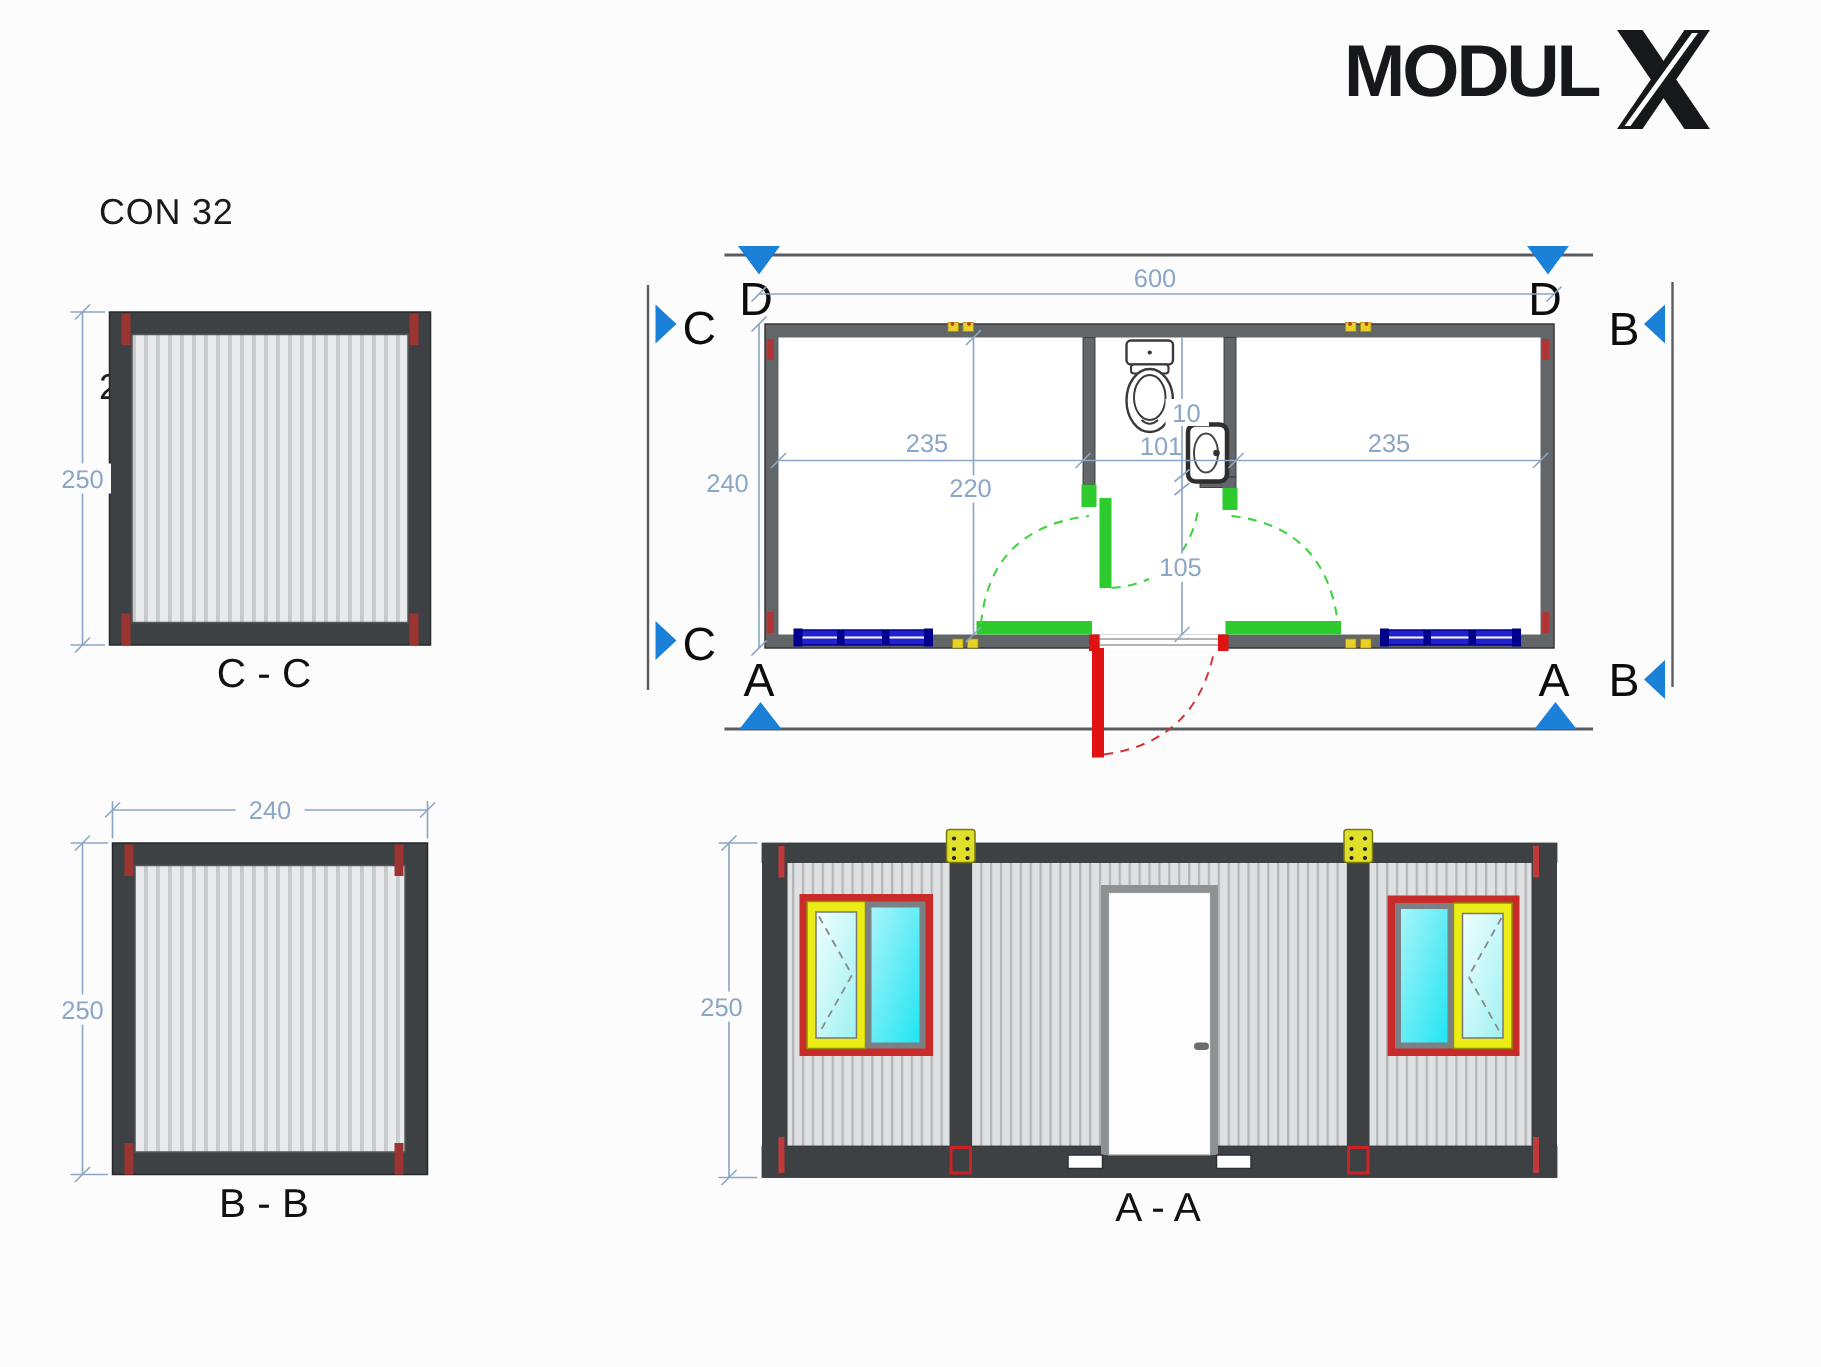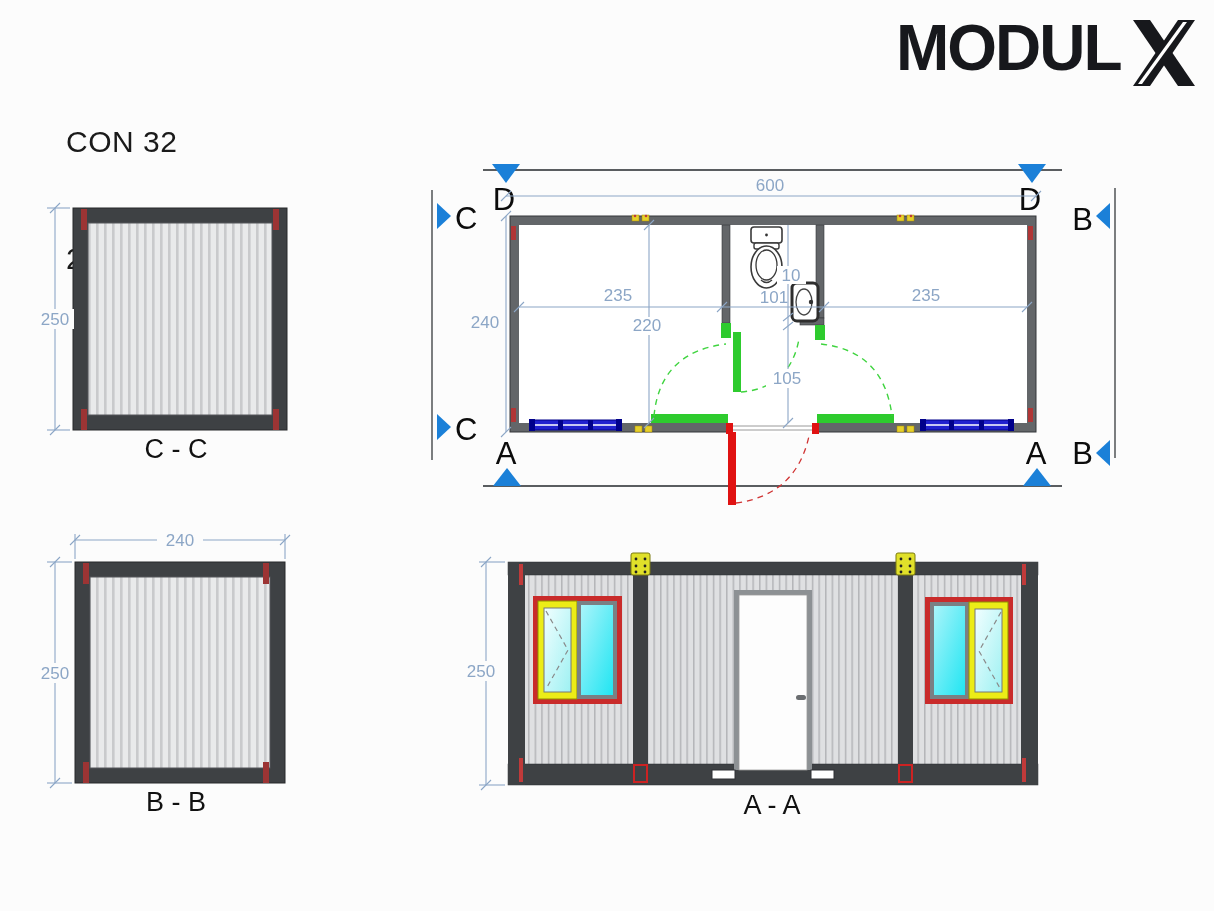--- a/index.html
+++ b/index.html
@@ -1,22 +1,22 @@
 <!DOCTYPE html>
 <html><head>
 <meta charset="utf-8">
 <style>
   html,body{margin:0;padding:0;background:#ffffff;}
   #canvas{position:relative;width:1214px;height:911px;background:#fcfcfc;overflow:hidden;
           font-family:"Liberation Sans",sans-serif;}
   #drawing{position:absolute;left:0;top:0;}
-  .title-block{position:absolute;left:66px;top:44px;color:#1a1a1a;font-size:30px;line-height:39px;
+  .title-block{position:absolute;left:66px;top:44px;color:#1a1a1a;font-size:24px;line-height:39px;
                letter-spacing:0.5px;white-space:pre;}
   .logo{position:absolute;left:896px;top:18px;display:flex;align-items:flex-start;}
-  .logo-text{font-size:64px;font-weight:bold;color:#17181c;letter-spacing:-2px;line-height:60px;}
+  .logo-text{font-size:49px;font-weight:bold;color:#17181c;letter-spacing:-2px;line-height:60px;}
   .logo-x{margin-left:2px;margin-top:2px;}
   svg text{font-family:"Liberation Sans",sans-serif;}
   .dimtxt{fill:#8ca6c6;font-size:17px;}
   .marker{fill:#0c0c0c;font-size:31px;}
   .viewlabel{fill:#111;font-size:27px;}
 </style>
 </head>
 <body>
 
 <div id="canvas">

